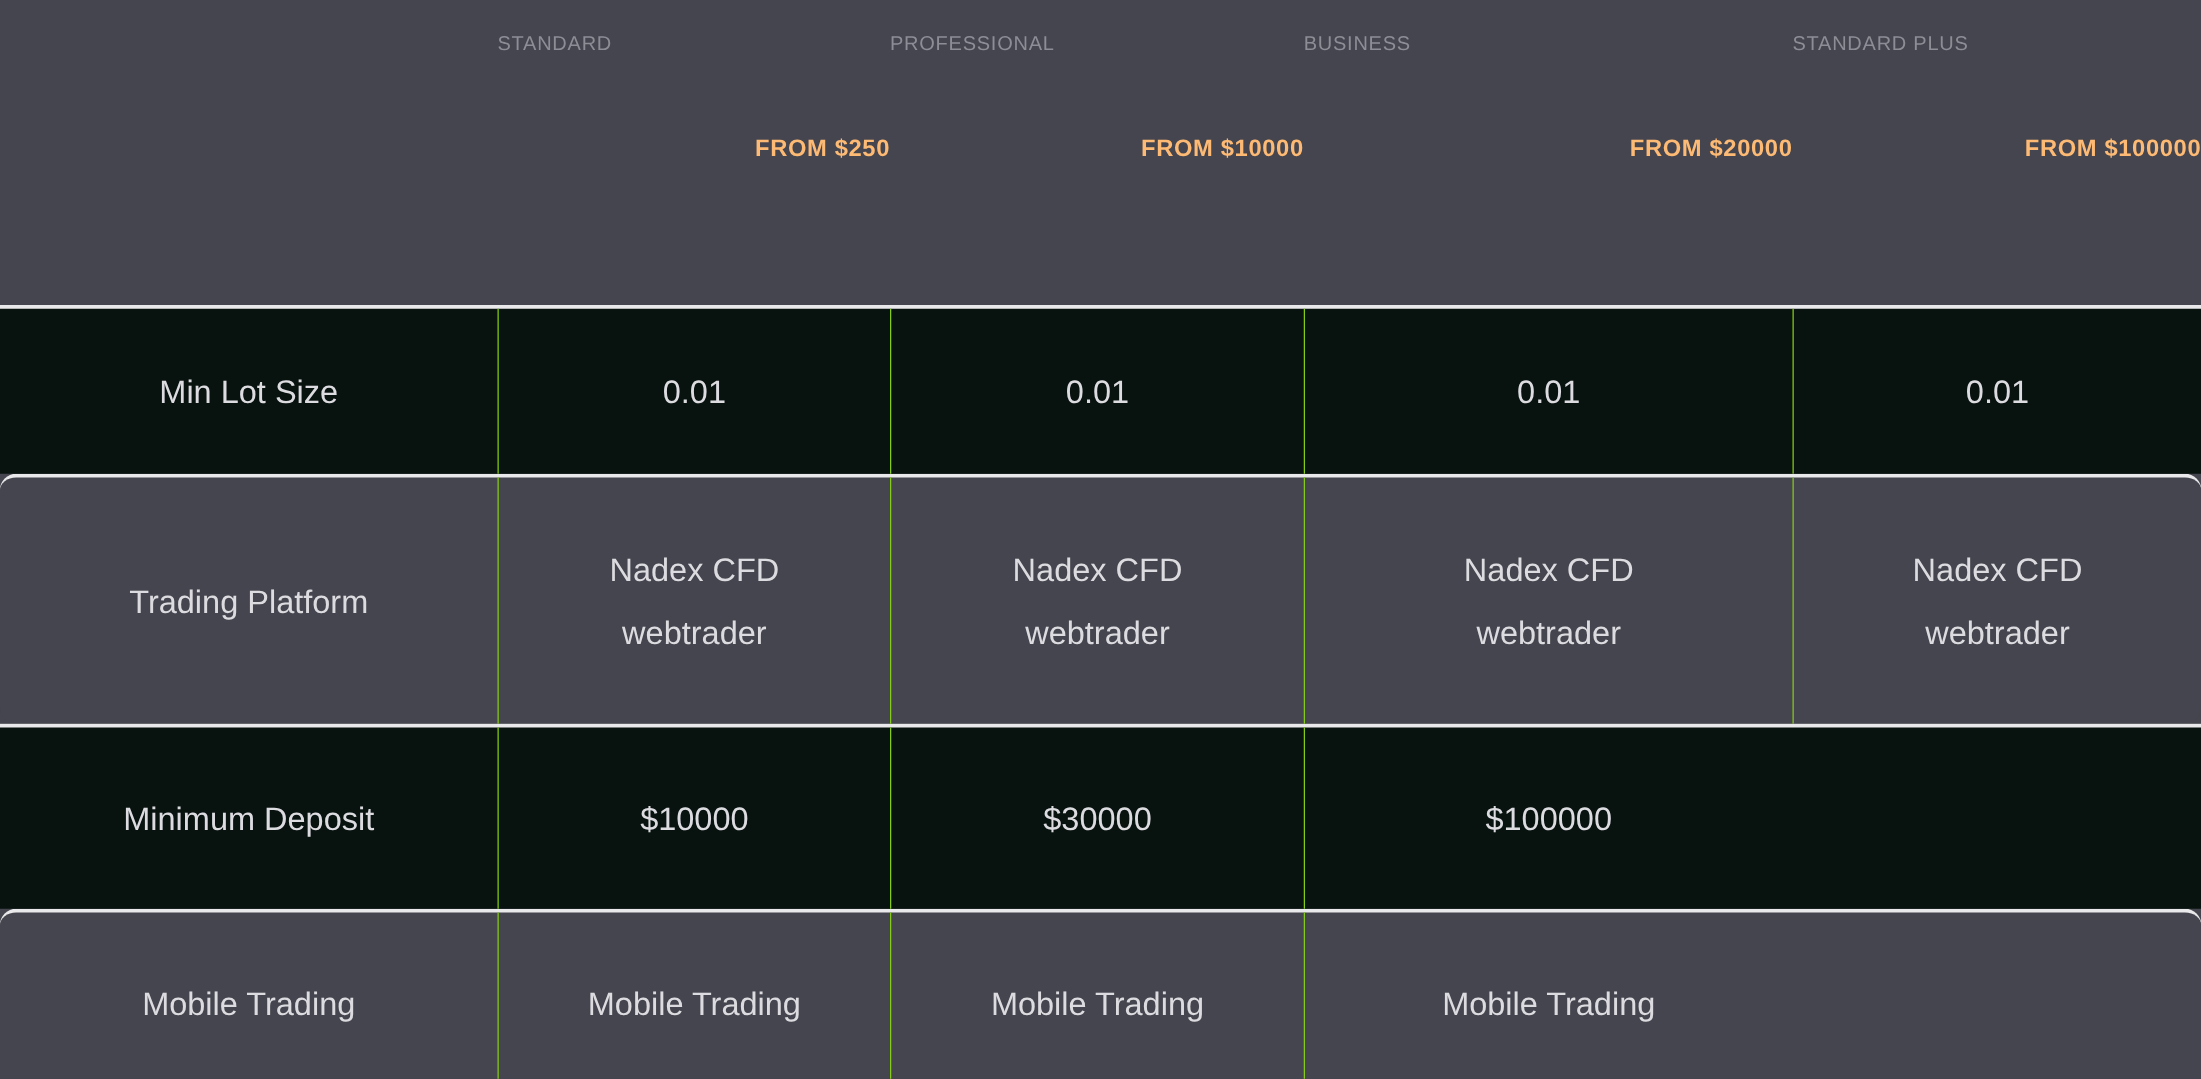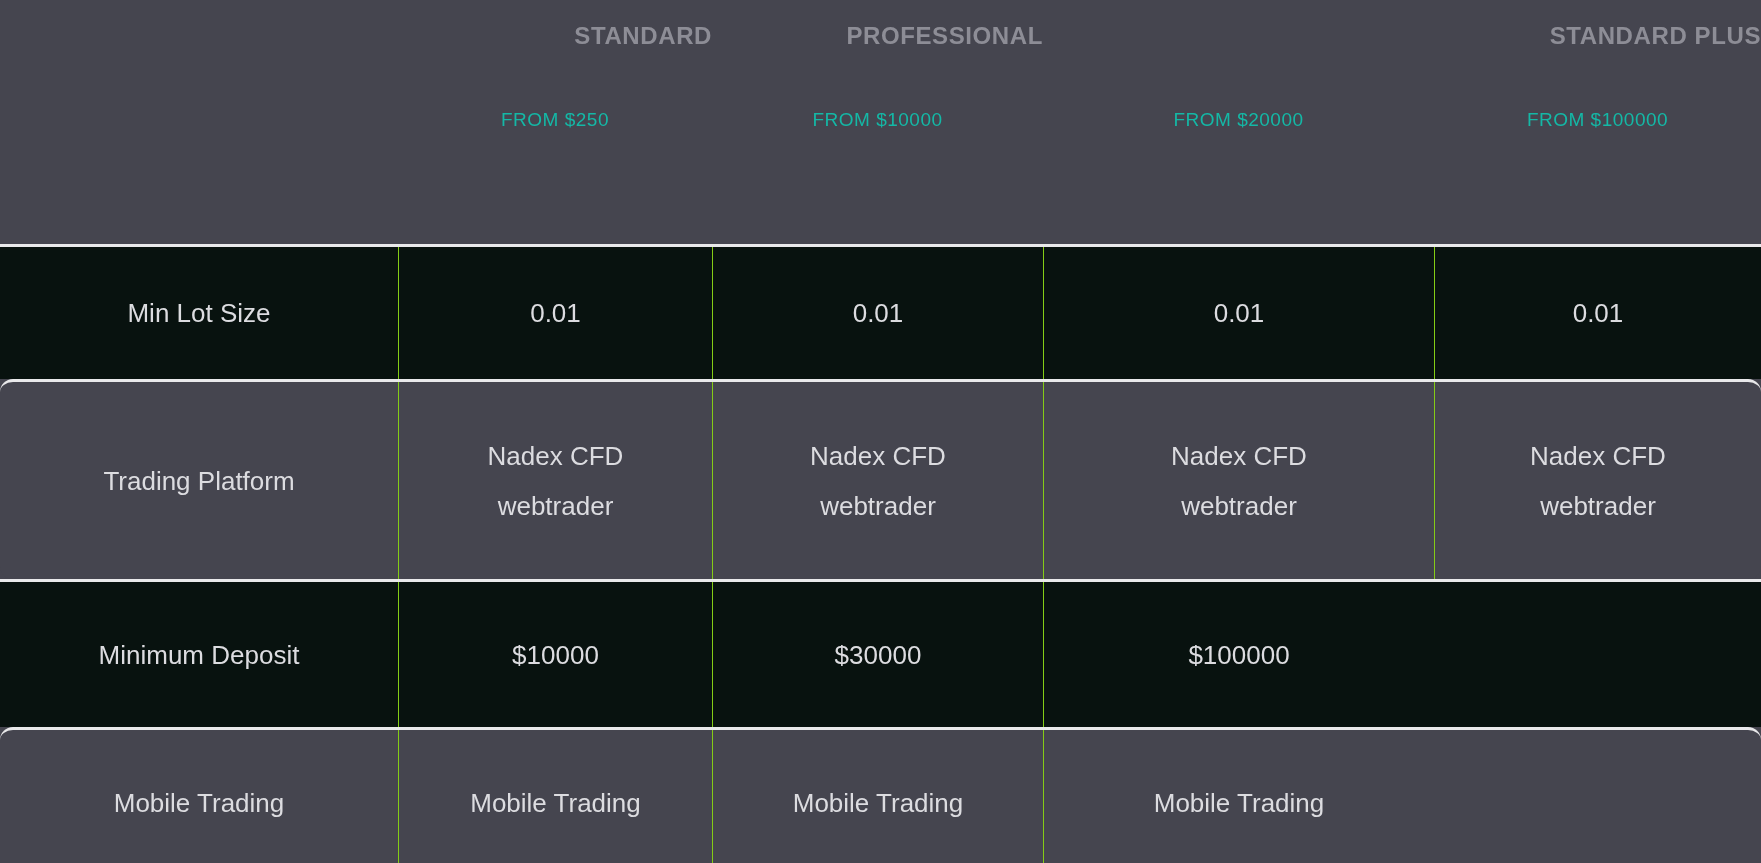--- a/index.html
+++ b/index.html
@@ -35,37 +35,37 @@
     grid-template-columns: 398px 314px 331px 391px 327px;
   }
   .header-cell {
     position: relative;
   }
   .header-cell .plan-name {
     position: absolute;
     left: 0;
     right: 0;
     top: 22px;
-    text-align: right;
-    font-size: 24px;
-    font-weight: bold;
+    text-align: left;
+    font-size: 16px;
+    font-weight: normal;
     letter-spacing: 0.6px;
     color: #8d8d96;
     line-height: 28px;
   }
   .header-cell .plan-from {
     position: absolute;
     left: 0;
     right: 0;
     top: 106px;
-    text-align: center;
+    text-align: right;
     font-size: 19px;
-    font-weight: normal;
+    font-weight: bold;
     letter-spacing: 0.5px;
-    color: #14b8a6;
+    color: #fdba74;
     line-height: 27px;
   }
 
   
   .grid-wrap {
     position: absolute;
     left: 0;
     top: 244px;
     width: 1761px;
     height: 619px;
@@ -123,20 +123,21 @@
       <div class="plan-name">STANDARD</div>
       <div class="plan-from">FROM $250</div>
     </div>
 
     <div class="header-cell">
       <div class="plan-name">PROFESSIONAL</div>
       <div class="plan-from">FROM $10000</div>
     </div>
 
     <div class="header-cell">
+      <div class="plan-name">BUSINESS</div>
       <div class="plan-from">FROM $20000</div>
     </div>
 
     <div class="header-cell">
       <div class="plan-name">STANDARD PLUS</div>
       <div class="plan-from">FROM $100000</div>
     </div>
   </div>
 
   <div class="grid-wrap">

